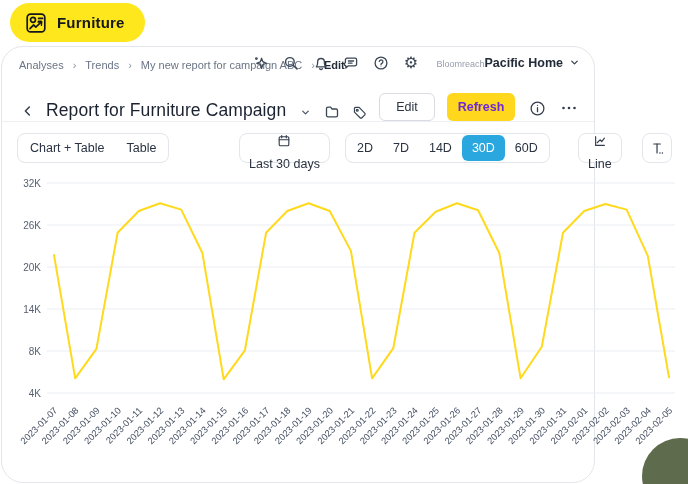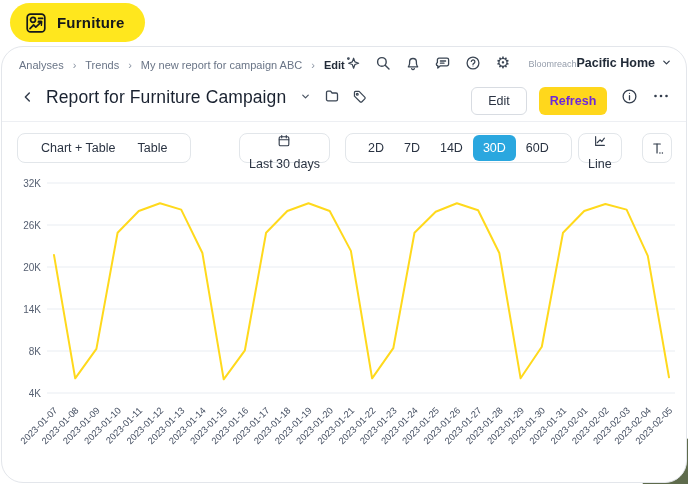--- a/index.html
+++ b/index.html
@@ -8,52 +8,52 @@
   .canvas { position:relative; width:688px; height:484px; background:#fff; overflow:hidden; }
 
   .corner-green { position:absolute; width:76px; height:76px; right:-30px; bottom:-30px;
     background:#5e6b4c; border-radius:50%; z-index:0; }
 
   .badge { position:absolute; left:10px; top:3px; height:39px; z-index:3;
     background:#ffe71e; border-radius:21px; display:flex; align-items:center; gap:9px; padding:0 20px 0 14px; }
   .badge .txt { font-size:15px; font-weight:700; color:#14171c; letter-spacing:.2px; }
   .badge svg { display:block; }
 
-  .card { position:absolute; left:1px; top:46px; width:686px; height:437px; background:#fff;
+  .card { position:absolute; left:1px; top:46px; width:594px; height:437px; background:#fff;
     border:1px solid #e3e6eb; border-radius:22px; z-index:1; }
 
   
   .crumbs { position:absolute; left:17px; top:12px; display:flex; align-items:center; gap:9px;
     font-size:11px; color:#697486; }
   .crumbs .sep { color:#8a94a3; font-size:11px; }
   .crumbs .current { color:#222b38; font-weight:700; }
   .topicons { position:absolute; right:14px; top:7px; display:flex; align-items:center; gap:13px; color:#3b4654; }
   .topicons .ic { width:17px; height:17px; display:flex; align-items:center; justify-content:center; cursor:pointer; }
   .gearglyph { font-size:16px; line-height:1; color:#3b4654; }
   .org { display:flex; align-items:center; gap:6px; margin-left:4px; cursor:pointer; }
   .org .lines { display:flex; flex-direction:row; align-items:flex-end; }
   .org .company { font-size:9px; color:#959dab; line-height:11px; }
   .org .project { font-size:12.5px; font-weight:700; color:#222b38; line-height:14px; }
 
   
-  .titlerow { position:absolute; left:0; top:40px; width:100%; height:34px; display:flex; align-items:flex-start; padding:0 16px; }
+  .titlerow { position:absolute; left:0; top:40px; width:100%; height:34px; display:flex; align-items:flex-end; padding:0 16px; }
   .titlerow .back { width:20px; height:20px; display:flex; align-items:center; justify-content:center; color:#333d4c; cursor:pointer; }
   .page-title { font-size:17.5px; font-weight:500; color:#1a2230; margin:0 10px 0 8px; letter-spacing:.1px; }
   .titlerow .mini { width:18px; height:18px; display:flex; align-items:center; justify-content:center; color:#4b5563; cursor:pointer; margin-right:9px; }
   .titlerow .spacer { flex:1; }
   .btn { height:28px; border-radius:6px; font-size:12.5px; display:flex; align-items:center; justify-content:center; cursor:pointer; }
   .btn-edit { width:56px; background:#fff; border:1px solid #d8dce2; color:#2a3342; font-weight:500; }
   .btn-refresh { width:68px; background:#ffd71c; border:none; color:#6d28d9; font-weight:700; margin-left:12px; }
   .titlerow .after-btns { display:flex; align-items:center; gap:14px; margin-left:14px; color:#333d4c; }
   .divider { position:absolute; left:0; top:74px; width:100%; height:1px; background:#edeff3; }
 
   
   .toolbar { position:absolute; left:0; top:86px; width:100%; height:30px; }
   .seg-group { position:absolute; top:0; height:30px; display:flex; align-items:center; gap:0;
-    border:1px solid #e2e6ea; border-radius:8px; background:#fff; padding:12px; }
+    border:1px solid #e2e6ea; border-radius:8px; background:#fff; padding:1px; }
   .seg { height:26px; display:flex; align-items:center; justify-content:center; padding:0 11px;
     font-size:12.5px; color:#2a3342; border-radius:6px; cursor:pointer; white-space:nowrap; }
   .seg.selected { background:#2aa7df; color:#fff; font-weight:500; }
   .g1 { left:15px; }
   .g2 { left:343px; }
   .g2 .seg { padding:0 10px; }
   .dropdown { position:absolute; top:0; height:30px; display:flex; align-items:center; gap:6px;
     border:1px solid #e2e6ea; border-radius:8px; background:#fff; padding:0 9px; font-size:12.5px; color:#2a3342; cursor:pointer;flex-direction:column; }
   .dd-date { left:237px; }
   .dd-line { left:576px; }

